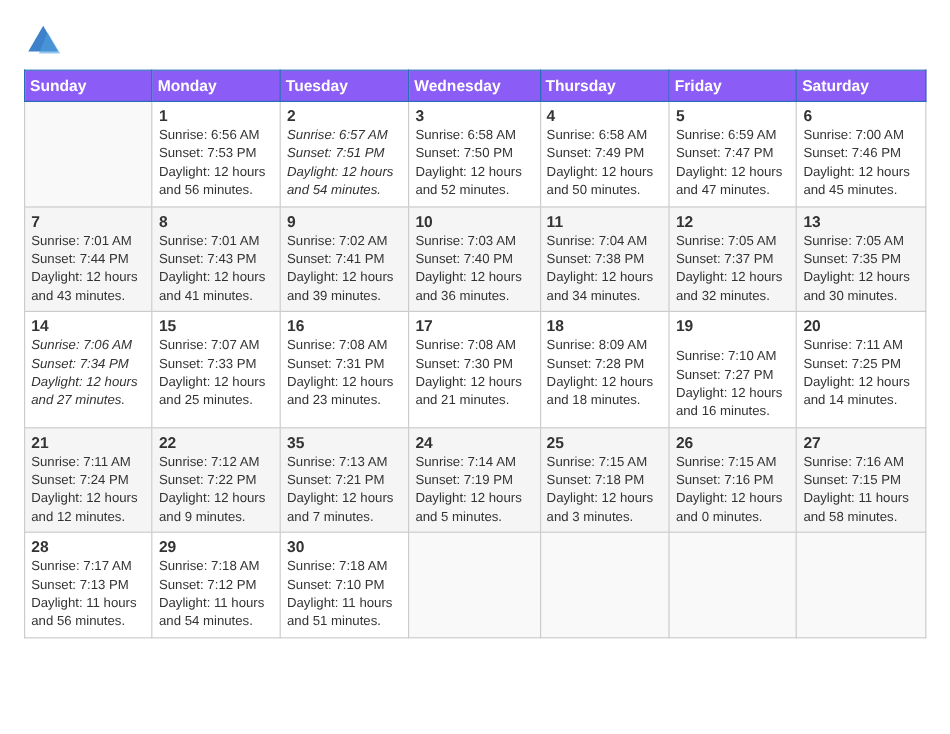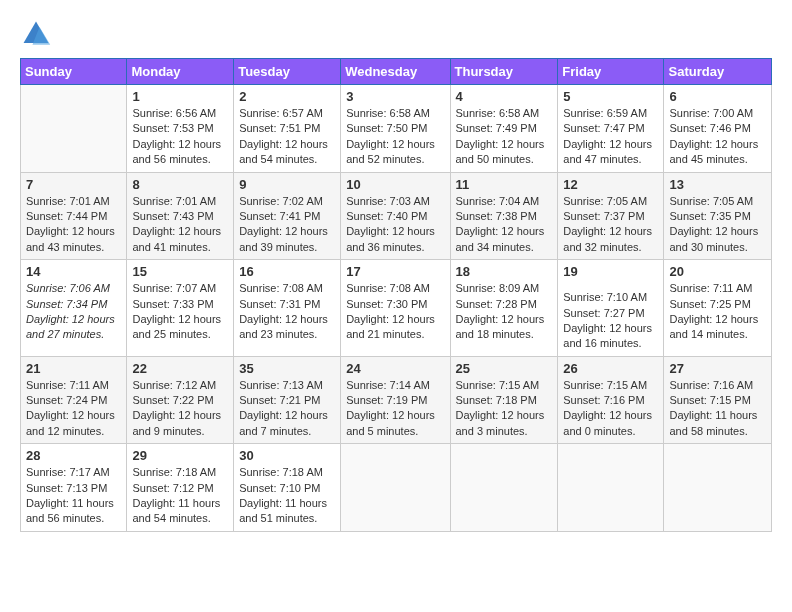--- a/index.html
+++ b/index.html
@@ -137,21 +137,21 @@
           <td class="empty-cell"></td>
           <td>
             <span class="day-num">1</span>
             <div class="day-info" style="white-space: pre-line;">Sunrise: 6:56 AM
 Sunset: 7:53 PM
 Daylight: 12 hours
 and 56 minutes.</div>
           </td>
           <td>
             <span class="day-num">2</span>
-            <div class="day-info" style="white-space: pre-line;">Sunrise: 6:57 AM
+            <div class="day-info" style="white-space: pre-line; font-style: italic;">Sunrise: 6:57 AM
 Sunset: 7:51 PM
 Daylight: 12 hours
 and 54 minutes.</div>
           </td>
           <td>
             <span class="day-num">3</span>
             <div class="day-info" style="white-space: pre-line;">Sunrise: 6:58 AM
 Sunset: 7:50 PM
 Daylight: 12 hours
 and 52 minutes.</div>

